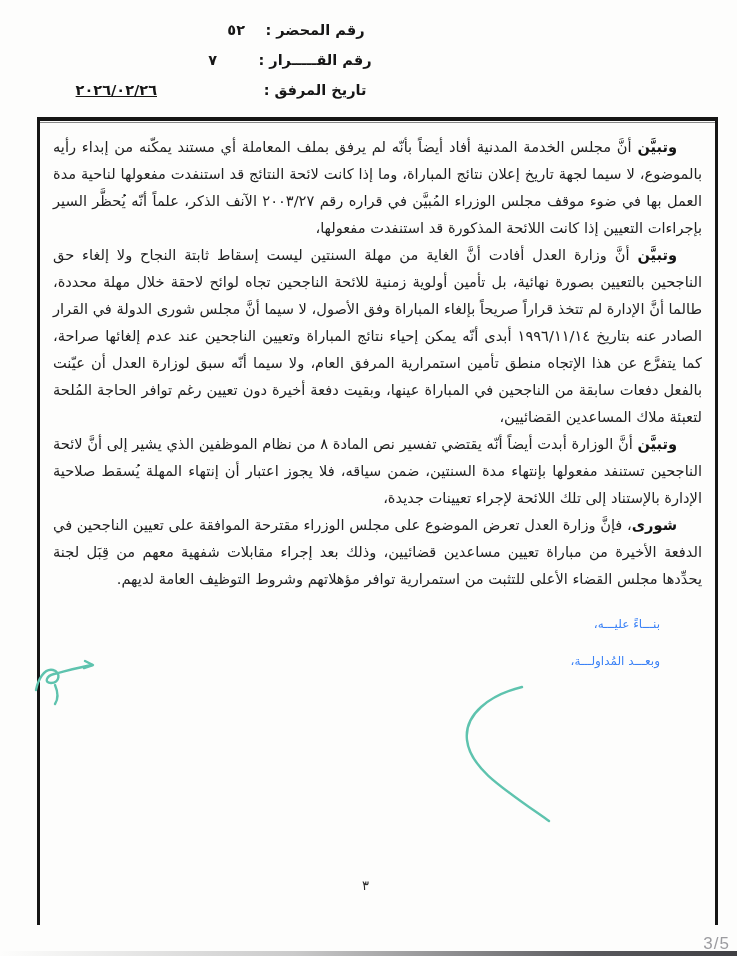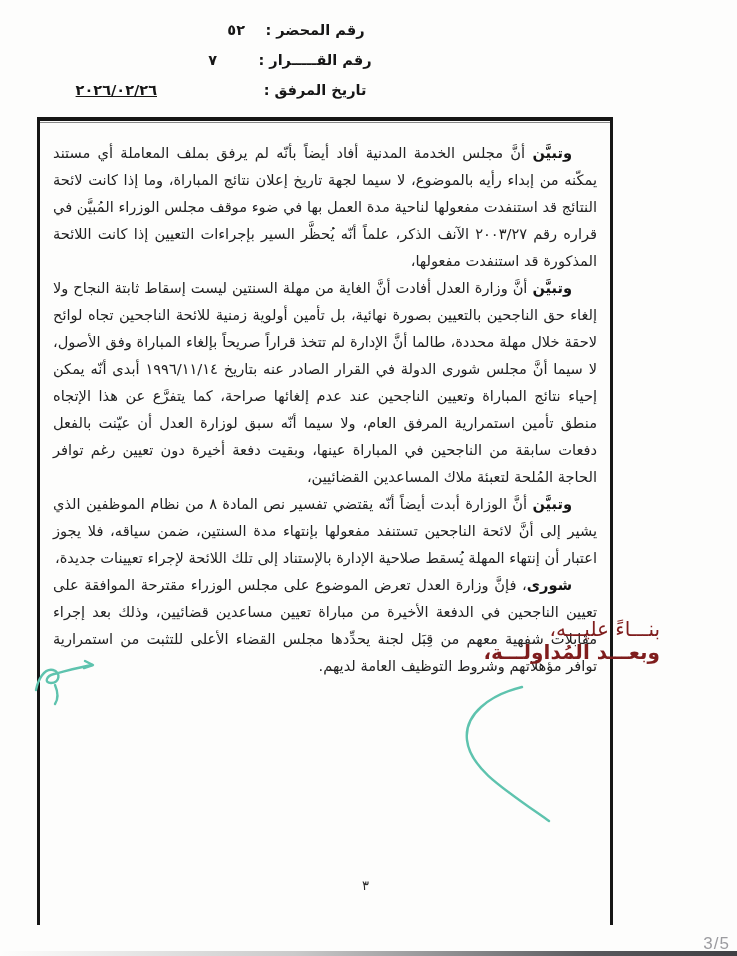--- a/index.html
+++ b/index.html
@@ -15,42 +15,42 @@
     position:absolute; top:22px; left:35px; width:350px;
     direction:rtl; font-size:14.5px; font-weight:700; color:#161616;
   }
   .hrow { display:flex; align-items:baseline; height:30px; white-space:nowrap; }
   .hlabel { flex:0 0 140px;text-align:center; }
   .hvalue.gap-1 { }
   .hvalue.gap-2 { margin-right:28px; }
   .hvalue.gap-3 { margin-right:88px;text-decoration:underline; }
   
   .frame {
-    position:absolute; top:117px; left:37px; width:576px; height:808px;
+    position:absolute; top:117px; left:37px; width:681px; height:808px;
     border-top:4px solid var(--frame-border,#161616);
     border-left:3px solid var(--frame-border,#161616);
     border-right:3px solid var(--frame-border,#161616);
-    direction:rtl; padding:18px 13px 0 13px;
+    direction:rtl; padding:12px 13px 0 13px;
   }
   .frame::before {
     content:""; position:absolute; top:1px; left:0; right:0; height:1px;
     background:rgba(22,22,22,.5);
   }
   .para {
     font-size:14.6px; line-height:27px; text-align:justify;
     text-indent:25px; color:#222;
   }
   .para b { font-weight:700; color:#141414; }
   
   .closing {
-    position:absolute; direction:rtl; font-size:20px;
-    white-space:nowrap; color:#7f1d1d;
+    position:absolute; direction:rtl; font-size:12px;
+    white-space:nowrap; color:#3b82f6;
   }
   .closing-1 { top:617px; right:77px; }
-  .closing-2 { top:640px; right:77px;font-weight:bold; }
+  .closing-2 { top:654px; right:77px; }
   
   .ink { position:absolute; }
   .ink path {
     fill:none; stroke:var(--ink,#5ec3ae); stroke-width:2.4;
     stroke-linecap:round; stroke-linejoin:round;
   }
   .ink-paraph { left:24px; top:652px; }
   .ink-curve  { left:450px; top:678px; }
   
   .page-num-ar {

